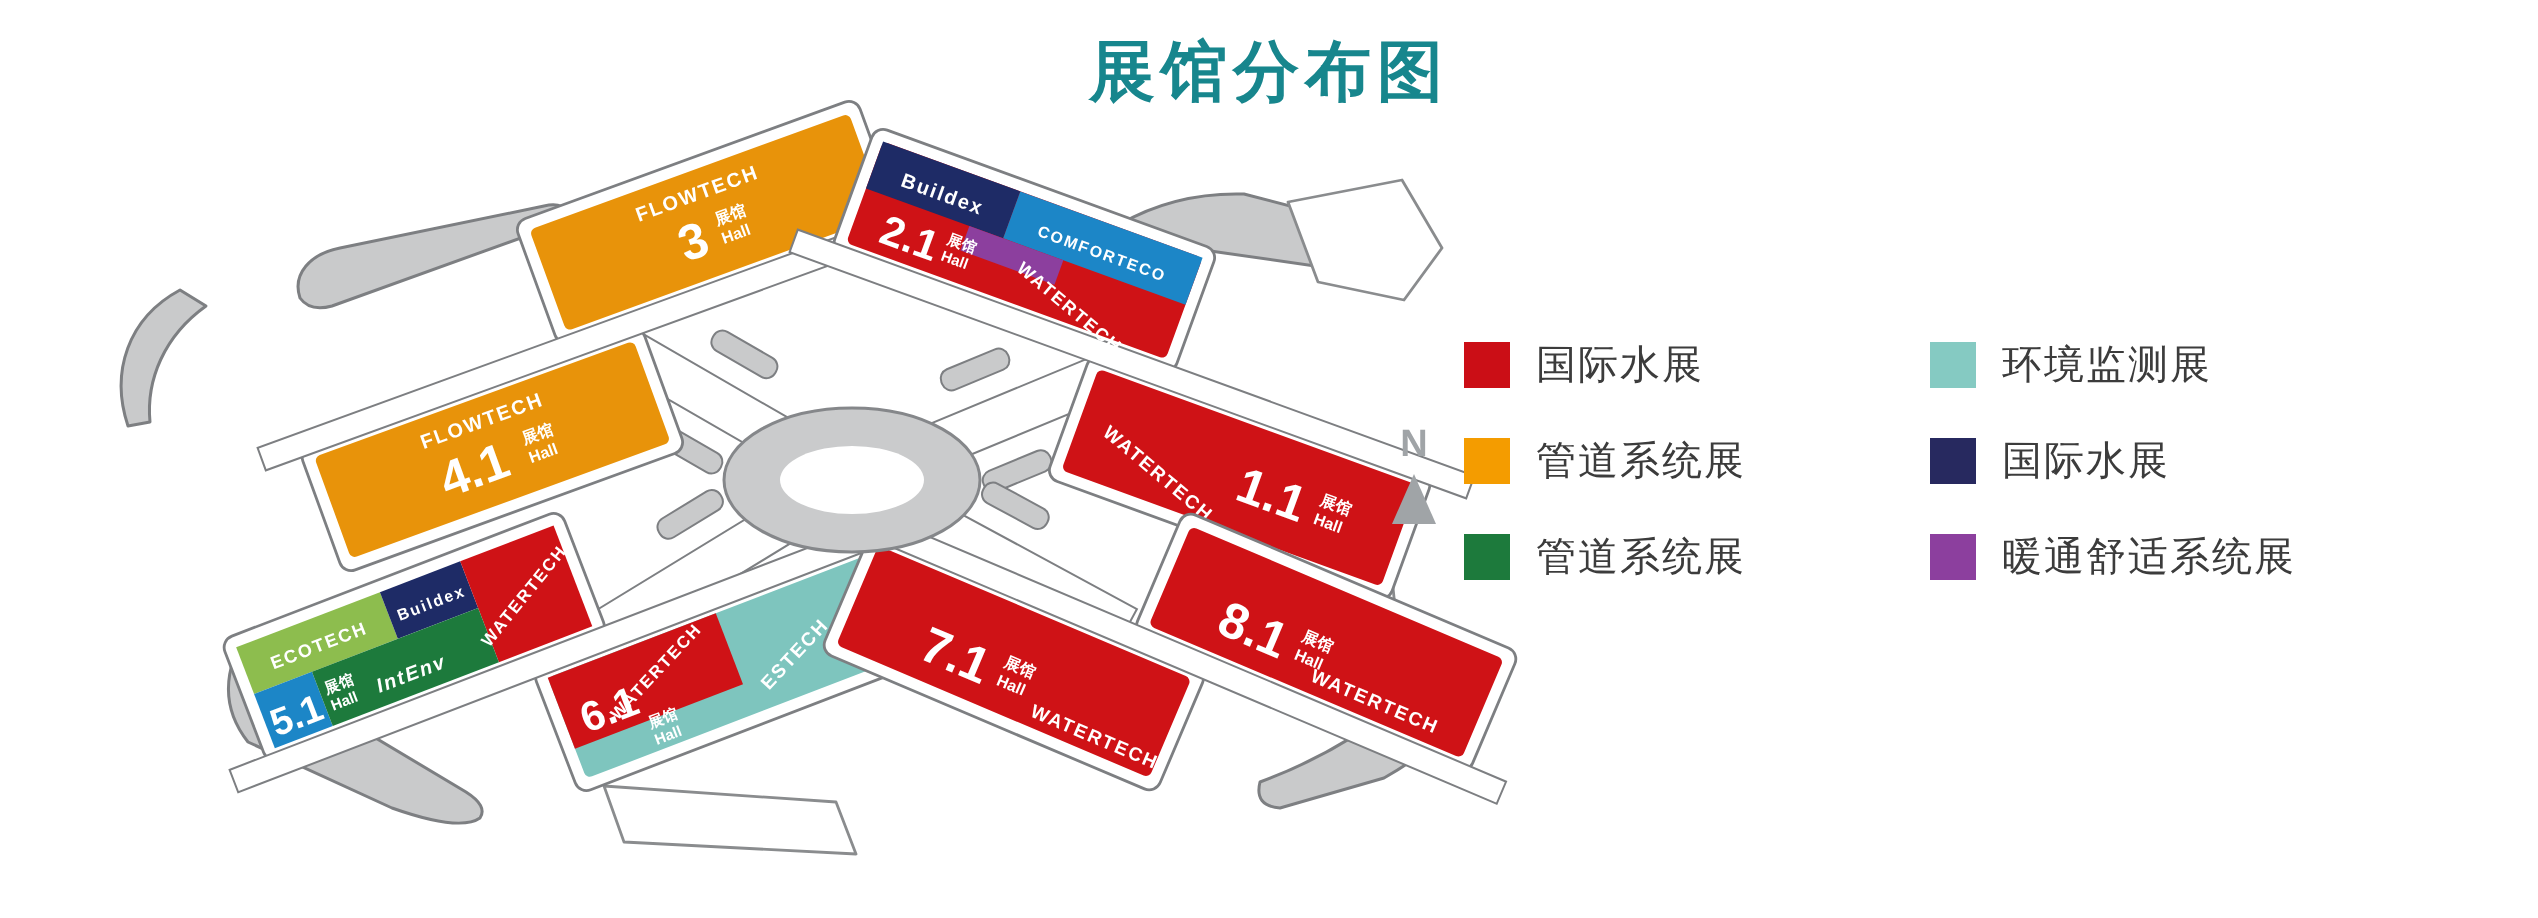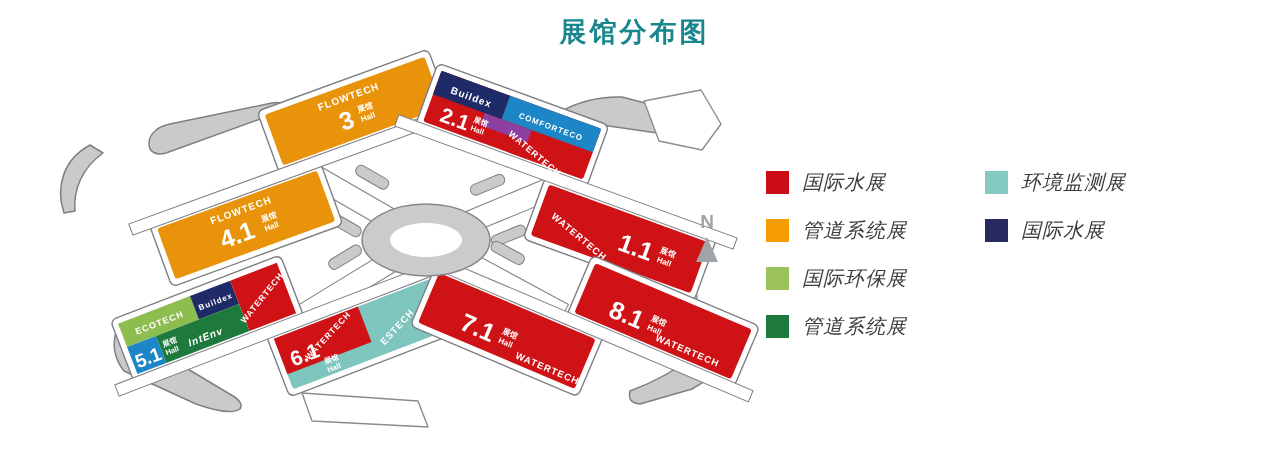--- a/index.html
+++ b/index.html
@@ -3,25 +3,25 @@
 <meta charset="utf-8">
 <style>
   html,body{margin:0;padding:0;background:#ffffff;}
   .stage{
     position:relative;width:1269px;height:459px;background:#ffffff;overflow:hidden;
     font-family:"Liberation Sans","DejaVu Sans",sans-serif;
   }
   .map-svg{position:absolute;left:0;top:0;}
   .page-title{
     position:absolute;left:0;top:14px;width:1269px;text-align:center;
-    font-size:27px;font-weight:bold;letter-spacing:3px;
+    font-size:33px;font-weight:bold;letter-spacing:3px;
   }
   .legend{
-    position:absolute;left:766px;top:170px;display:grid;
-    grid-template-columns:217px auto;column-gap:2px;font-style:italic;
+    position:absolute;left:732px;top:170px;display:grid;
+    grid-template-columns:217px auto;column-gap:16px;
   }
   .legend-col{display:flex;flex-direction:column;}
   .legend-row{display:flex;align-items:center;height:24px;margin-bottom:24px;}
   .legend-swatch{width:23px;height:23px;flex:0 0 23px;margin-right:13px;}
   .legend-label{font-size:20px;color:#3c3c3c;font-weight:500;letter-spacing:1px;white-space:nowrap;}
   
   text{font-family:"Liberation Sans","DejaVu Sans",sans-serif;}
   .hall-num{fill:#ffffff;font-weight:bold;}
   .hall-unit{fill:#ffffff;font-weight:bold;}
   .brand{fill:#ffffff;font-weight:bold;letter-spacing:1px;}
@@ -172,32 +172,32 @@
     <div class="legend-col">
       <div class="legend-row">
         <span class="legend-swatch" style="background-color: rgb(203, 14, 22);"></span>
         <span class="legend-label">国际水展</span>
       </div>
       <div class="legend-row">
         <span class="legend-swatch" style="background-color: rgb(244, 156, 0);"></span>
         <span class="legend-label">管道系统展</span>
       </div>
       <div class="legend-row">
-        <span class="legend-swatch" style="background-color: rgb(156, 195, 91);"></span>
-        <span class="legend-label">国际环保展</span>
-      </div>
-      <div class="legend-row">
         <span class="legend-swatch" style="background-color: rgb(29, 122, 60);"></span>
         <span class="legend-label">管道系统展</span>
       </div>
     </div>
     <div class="legend-col">
       <div class="legend-row">
         <span class="legend-swatch" style="background-color: rgb(133, 202, 194);"></span>
         <span class="legend-label">环境监测展</span>
       </div>
       <div class="legend-row">
         <span class="legend-swatch" style="background-color: rgb(39, 41, 95);"></span>
         <span class="legend-label">国际水展</span>
+      </div>
+      <div class="legend-row">
+        <span class="legend-swatch" style="background-color: rgb(140, 63, 158);"></span>
+        <span class="legend-label">暖通舒适系统展</span>
       </div>
     </div>
   </div>
 </div>
 
 </body></html>

